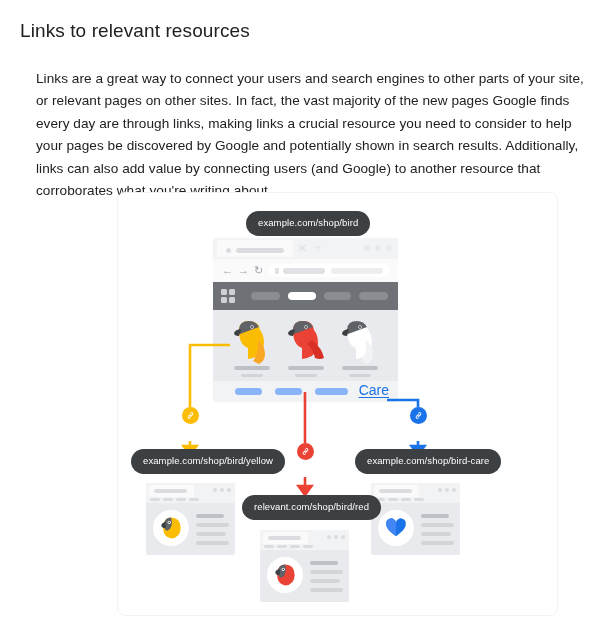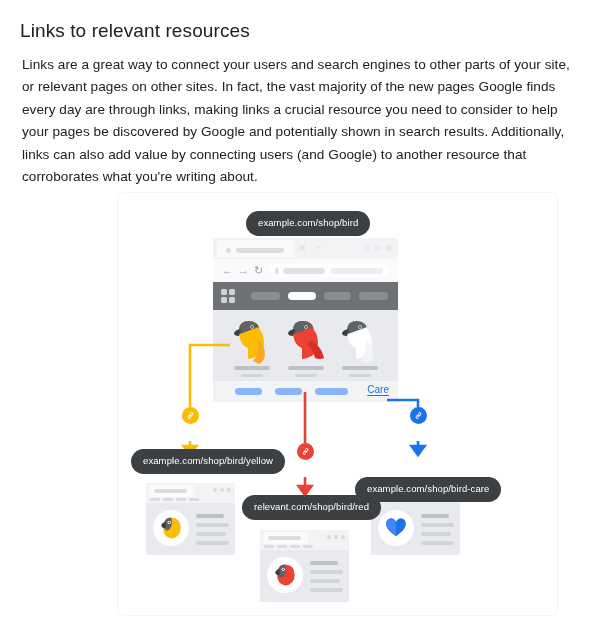--- a/index.html
+++ b/index.html
@@ -13,21 +13,21 @@
   .page { position: relative; width: 600px; height: 639px; overflow: hidden; background:#fff; }
 
   .doc-heading {
     position: absolute; left: 20px; top: 18px;
     font-size: 19px; font-weight: 400; color: #202124;
     letter-spacing: .1px; line-height: 26px; margin: 0;
   }
   .doc-body {
     position: absolute; left: 20px; top: 52px; width: 562px;
     font-size: 13.6px; line-height: 22.4px; color: #202124;
-    margin: 2px; letter-spacing: .05px;
+    margin: 16px; letter-spacing: .05px;
   }
 
   
   .figure {
     position: absolute; left: 117px; top: 192px;
     width: 441px; height: 424px;
     border: 1px solid #f1f3f4; border-radius: 8px;
     background: #ffffff;
   }
   .stage { position: absolute; inset: 0; }
@@ -77,21 +77,21 @@
   .grid2 { position:absolute; left:8px; top:7px; width:14px; height:14px; display:grid; grid-template-columns:6px 6px; grid-template-rows:6px 6px; gap:2px; }
   .grid2 i { background:#cfd2d5; border-radius:1.5px; display:block; }
   .m-pill { position:absolute; top:10px; height:8px; border-radius:999px; background:#8a8e92; }
   .m-pill.active { background:#ffffff; }
 
   .br-content { position:absolute; left:0; right:0; top:72px; bottom:21px; background:#e8eaed; }
   .br-foot { position:absolute; left:0; right:0; bottom:0; height:21px; background:#f1f3f4; }
   .f-pill { position:absolute; top:7px; height:7px; border-radius:999px; background:#8ab4f8; }
   .care-link {
     position:absolute; top:3px; right:9px;
-    color:#1a73e8; font-size:10px; line-height:12px;
+    color:#1a73e8; font-size:14px; line-height:12px;
     text-decoration: underline; text-underline-offset:2px;
   }
 
   
   .bird-slot { position:absolute; top:8px; width:54px; height:62px; }
   .cap-a { position:absolute; left:9px; bottom:10px; width:36px; height:4px; border-radius:2px; background:#bdc1c6; }
   .cap-b { position:absolute; left:16px; bottom:3px; width:22px; height:3px; border-radius:2px; background:#d2d5d8; }
 
   
   .conn { position:absolute; inset:0; z-index:25; pointer-events:none; }
@@ -248,21 +248,21 @@
           </svg>
       </div>
       <div class="link-badge" style="left:291.5px; top:214px; background:#1a73e8;">
         <svg viewBox="0 0 24 24" fill="#ffffff">
             <path d="M9.5 13.5a3.6 3.6 0 0 0 5.1 0l2.6-2.6a3.6 3.6 0 0 0-5.1-5.1l-1.2 1.2 1.3 1.3 1.2-1.2a1.8 1.8 0 0 1 2.5 2.5l-2.6 2.6a1.8 1.8 0 0 1-2.5 0zM14.5 10.5a3.6 3.6 0 0 0-5.1 0l-2.6 2.6a3.6 3.6 0 0 0 5.1 5.1l1.2-1.2-1.3-1.3-1.2 1.2a1.8 1.8 0 0 1-2.5-2.5l2.6-2.6a1.8 1.8 0 0 1 2.5 0z"></path>
           </svg>
       </div>
 
       <div class="url-pill" style="left:13px; top:256px;">example.com/shop/bird/yellow</div>
       <div class="url-pill" style="left:124px; top:302px;">relevant.com/shop/bird/red</div>
-      <div class="url-pill" style="left:237px; top:256px;margin-top:28px;">example.com/shop/bird-care</div>
+      <div class="url-pill" style="left:237px; top:256px;">example.com/shop/bird-care</div>
 
       <div class="card" style="left:28px; top:290px;">
         <div class="c-top">
           <div class="c-tab">
               <i></i>
             </div>
           <div class="c-dots">
               <i></i>
               <i></i>
               <i></i>

